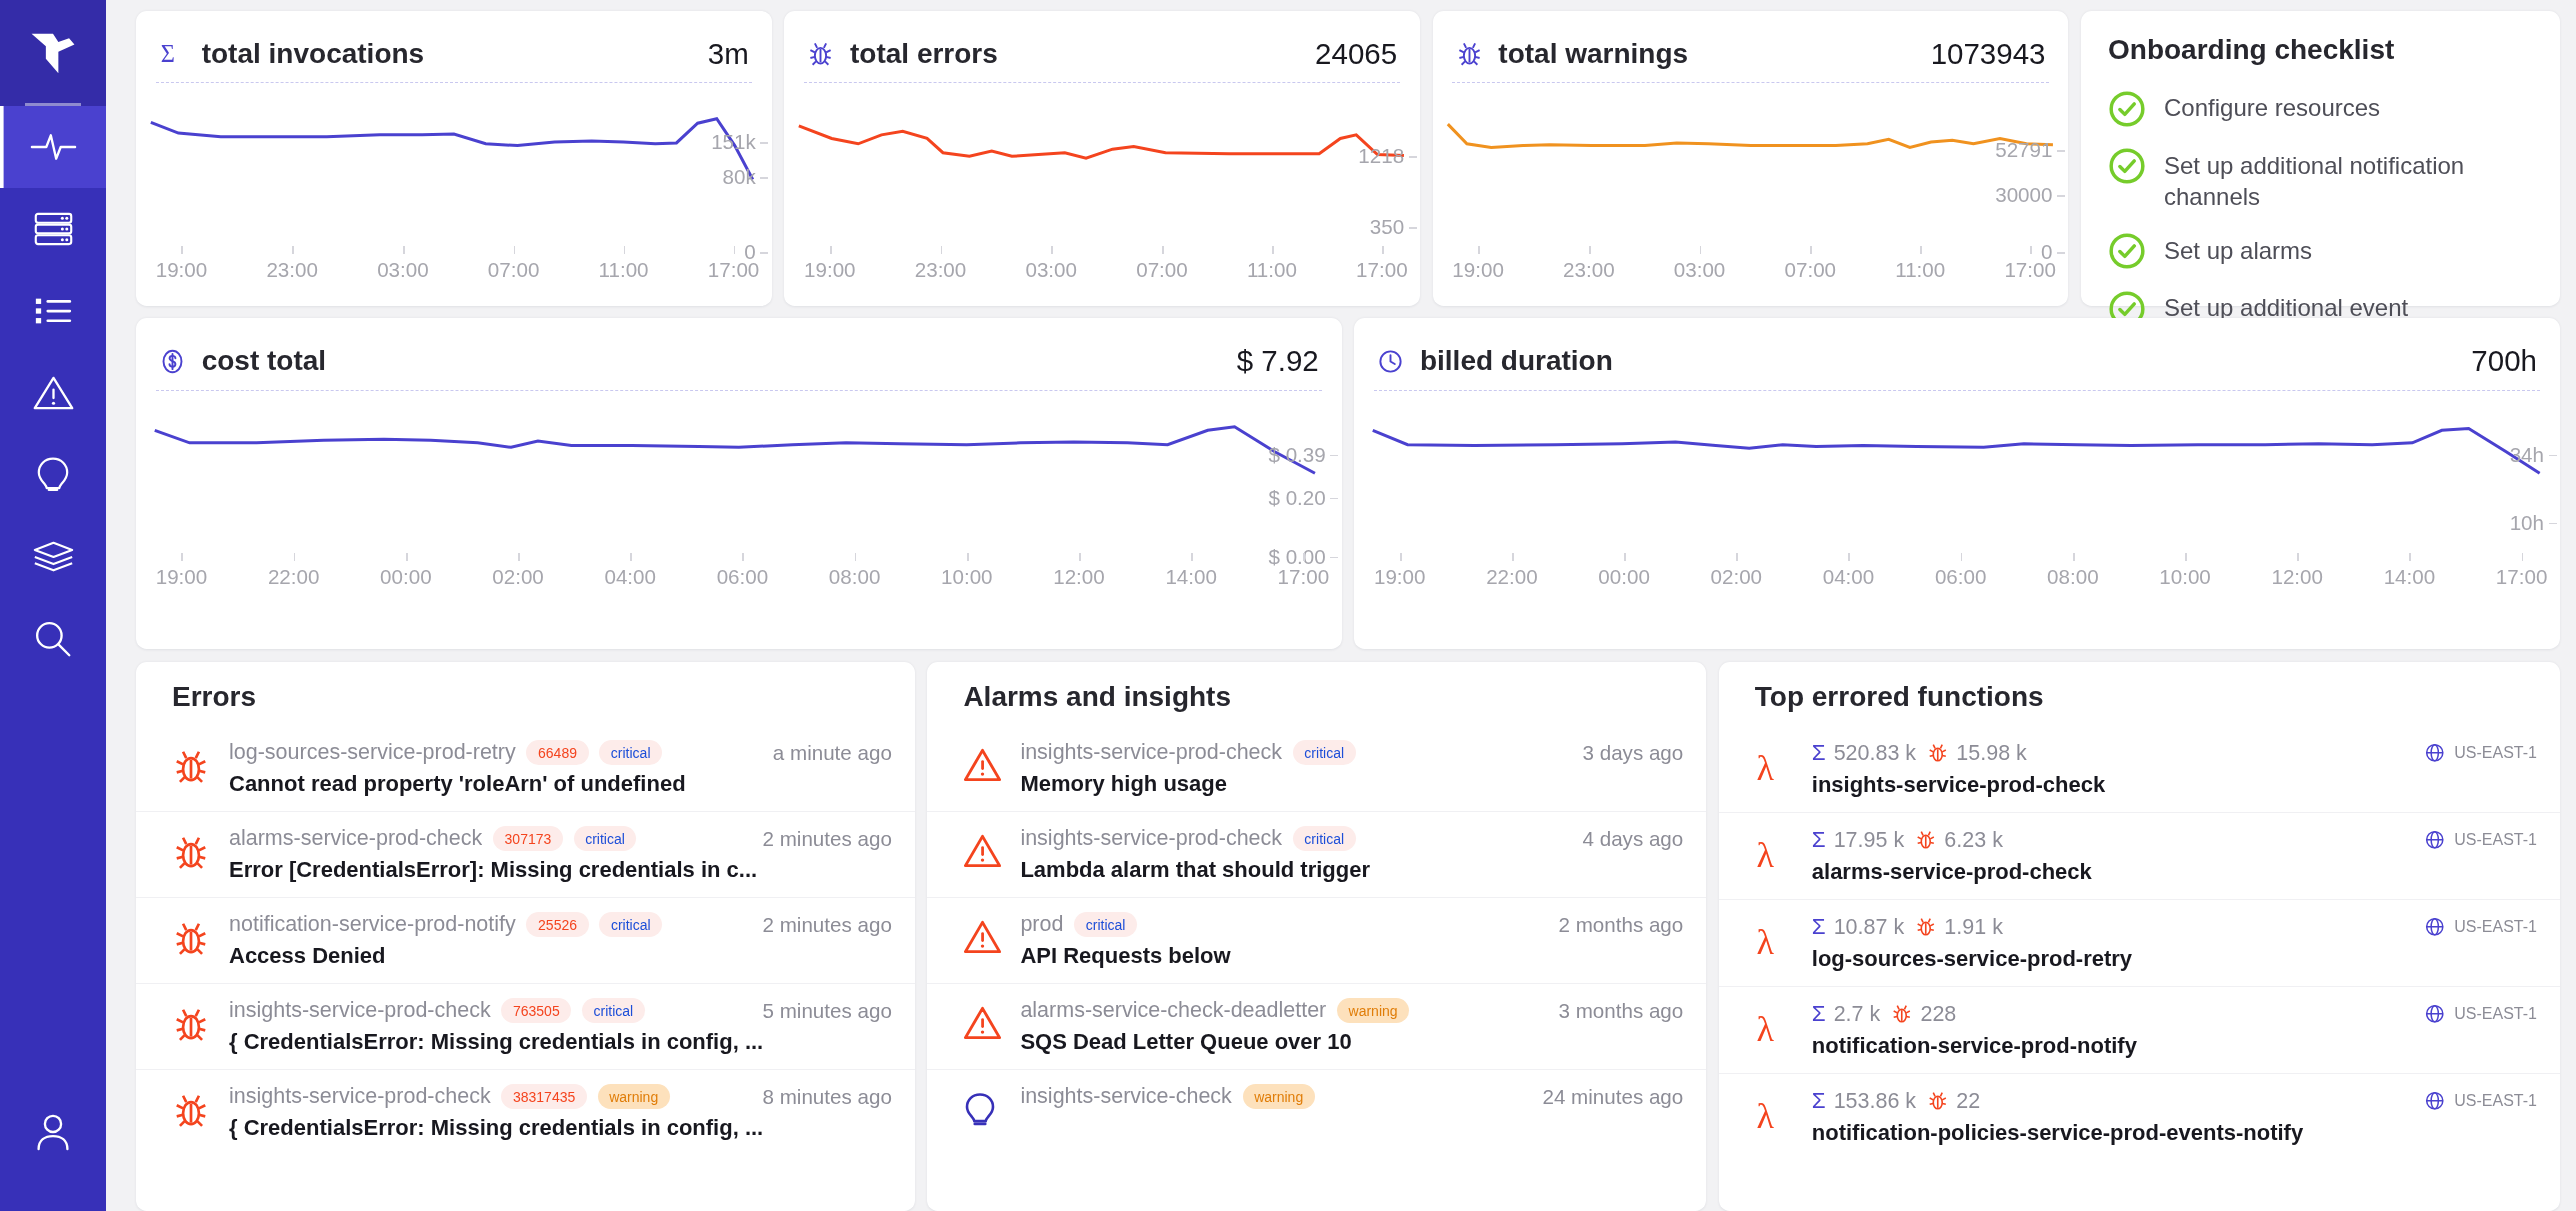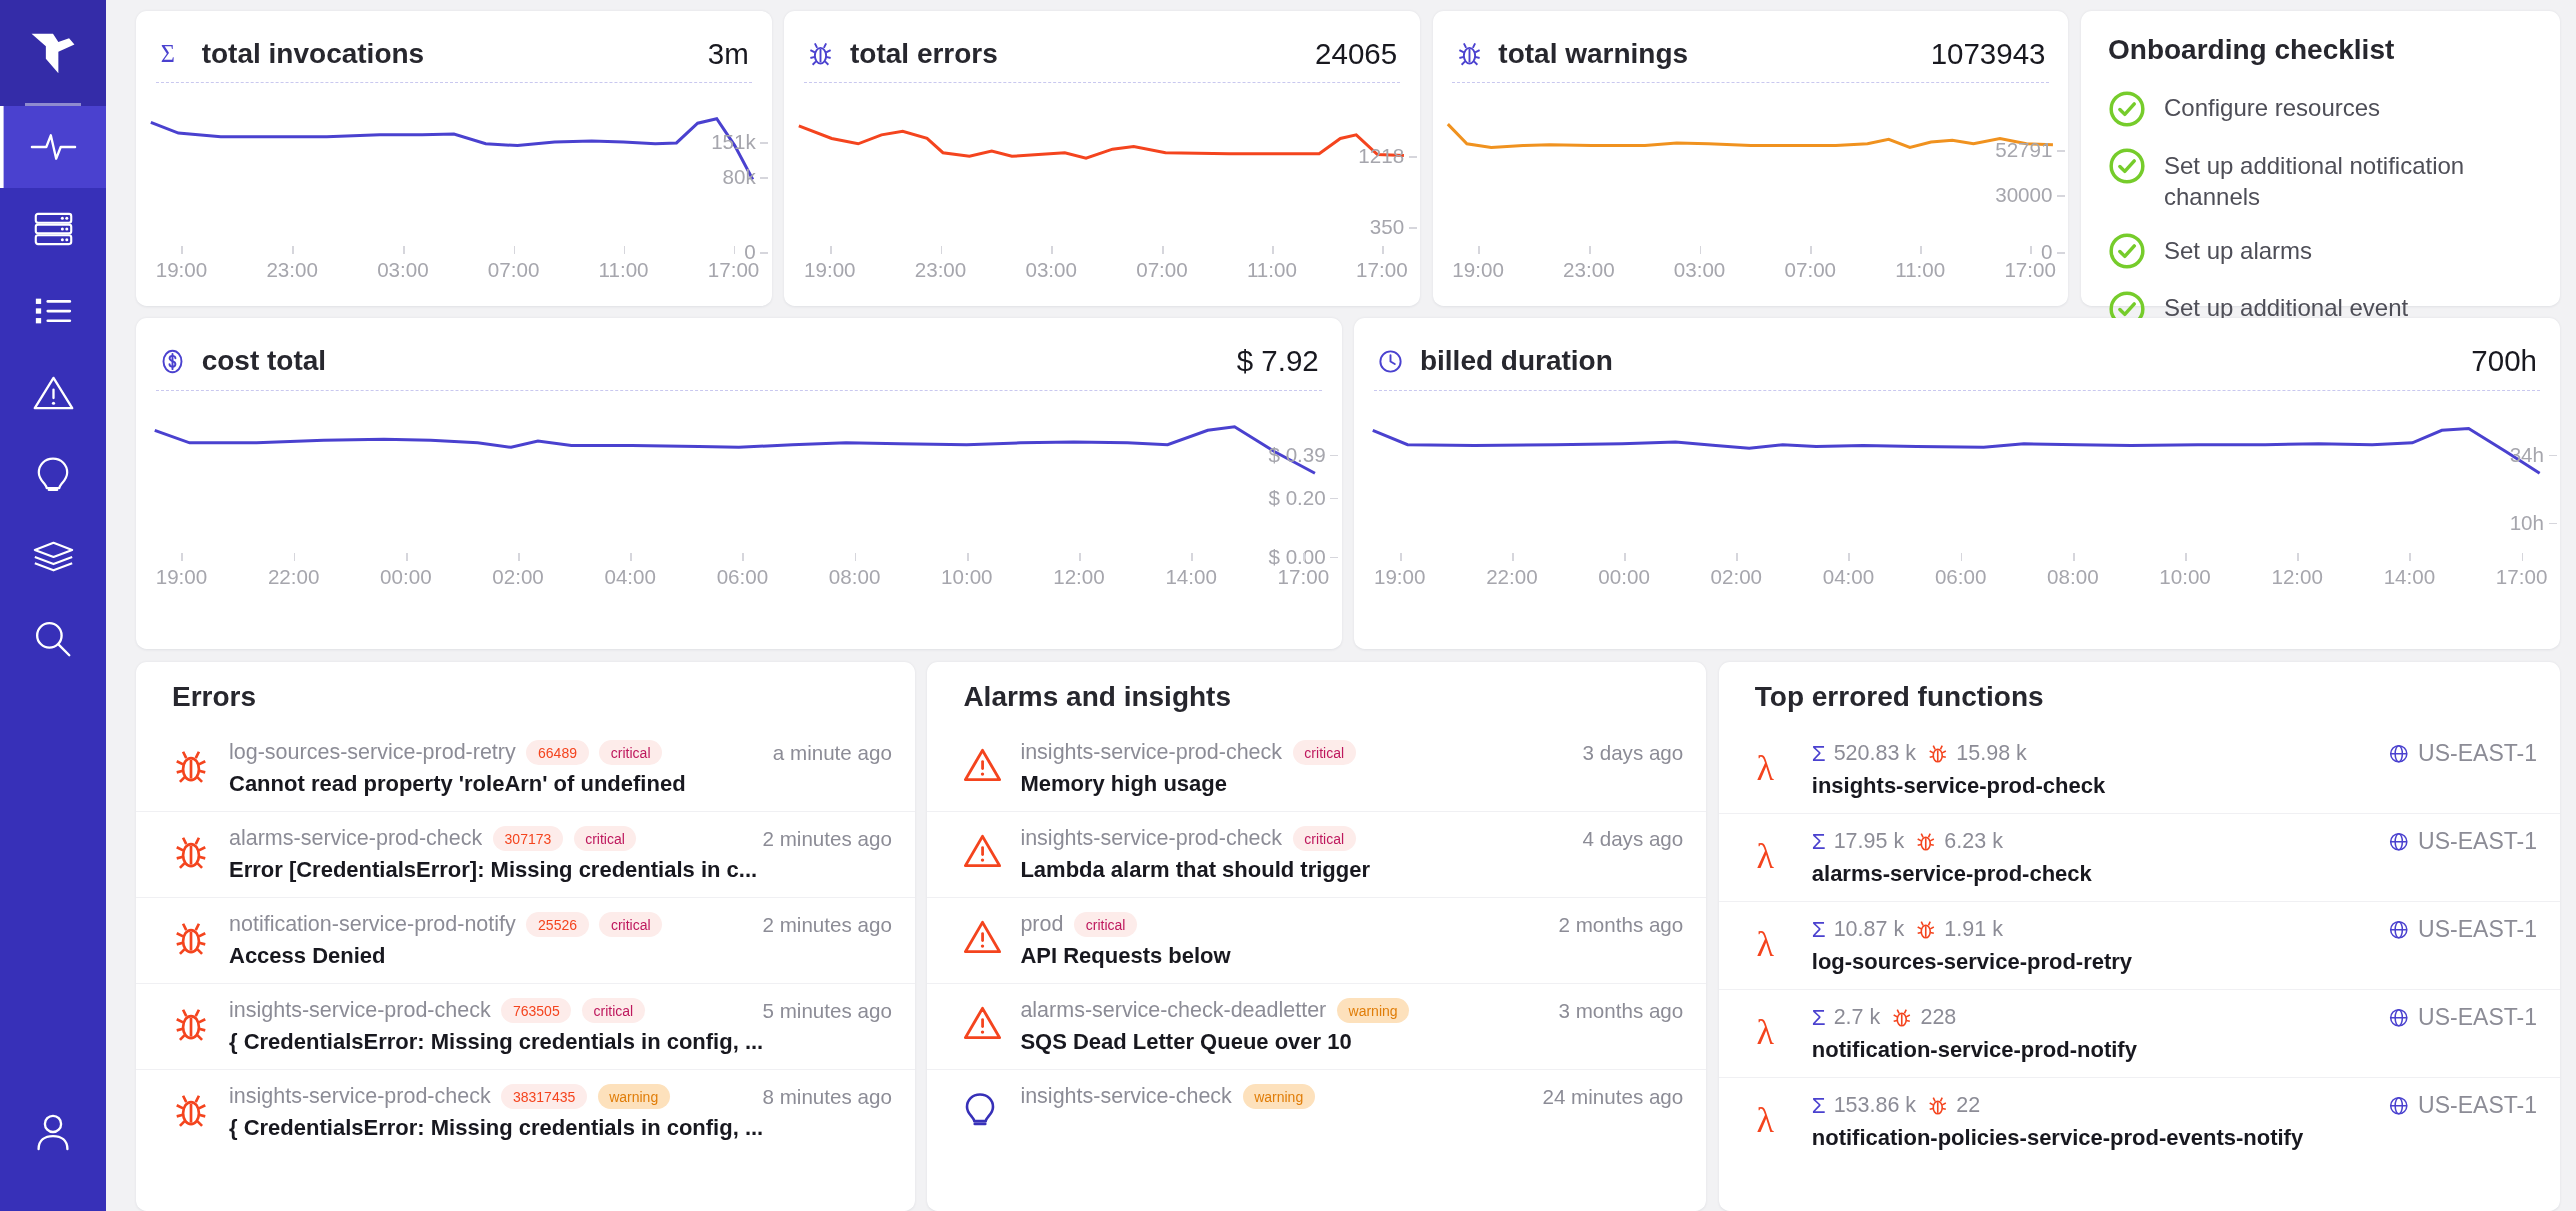--- a/index.html
+++ b/index.html
@@ -120,34 +120,34 @@
   .lrow-body { flex: 1 1 auto; min-width: 0; }
   .lrow-meta { display: flex; align-items: center; gap: 10.7px; }
   .lrow-src {
     font-size: 21.5px; color: #8c8c96; white-space: nowrap;
     overflow: hidden; text-overflow: ellipsis;
   }
   .badge {
     font-size: 14px; padding: 4.5px 11.6px; border-radius: 15px; white-space: nowrap;
   }
   .badge.count { background: #fdecea; color: #f4441e; }
-  .badge.critical { background: #fdecea; color: #be185d; }
+  .badge.critical { background: #fdecea; color: #1d4ed8; }
   .badge.warning { background: #fde1bc; color: #e07d08; }
   .lrow-time {
     margin-left: auto; font-size: 20.6px; color: #8c8c96; white-space: nowrap; padding-left: 12.5px;
   }
   .lrow-main {
     font-size: 22px; color: #18181f; font-weight: 700; margin-top: 5.4px;
     white-space: nowrap; overflow: hidden; text-overflow: ellipsis;
   }
   
   .fstat { display: flex; align-items: center; gap: 8px; font-size: 21.5px; color: #8c8c96; }
   .fstat .sig { color: #4a41cf; font-size: 22.4px; }
   .region { margin-left: auto; display: flex; align-items: center; gap: 9px;
-            font-size: 23px; color: #8c8c96; white-space: nowrap; }
+            font-size: 16px; color: #8c8c96; white-space: nowrap; }
 </style>
 </head>
 <body>
 
 <div class="app">
 
   <nav class="sidebar">
     <div class="logo-cell">
       <svg width="50" height="47" viewBox="0 0 56 52">
         <path d="M4 4 L28 4 L34 13 L46 9 L52 16 L34 24 L34 48 L20 32 L20 18 Z" fill="#ffffff"></path>

